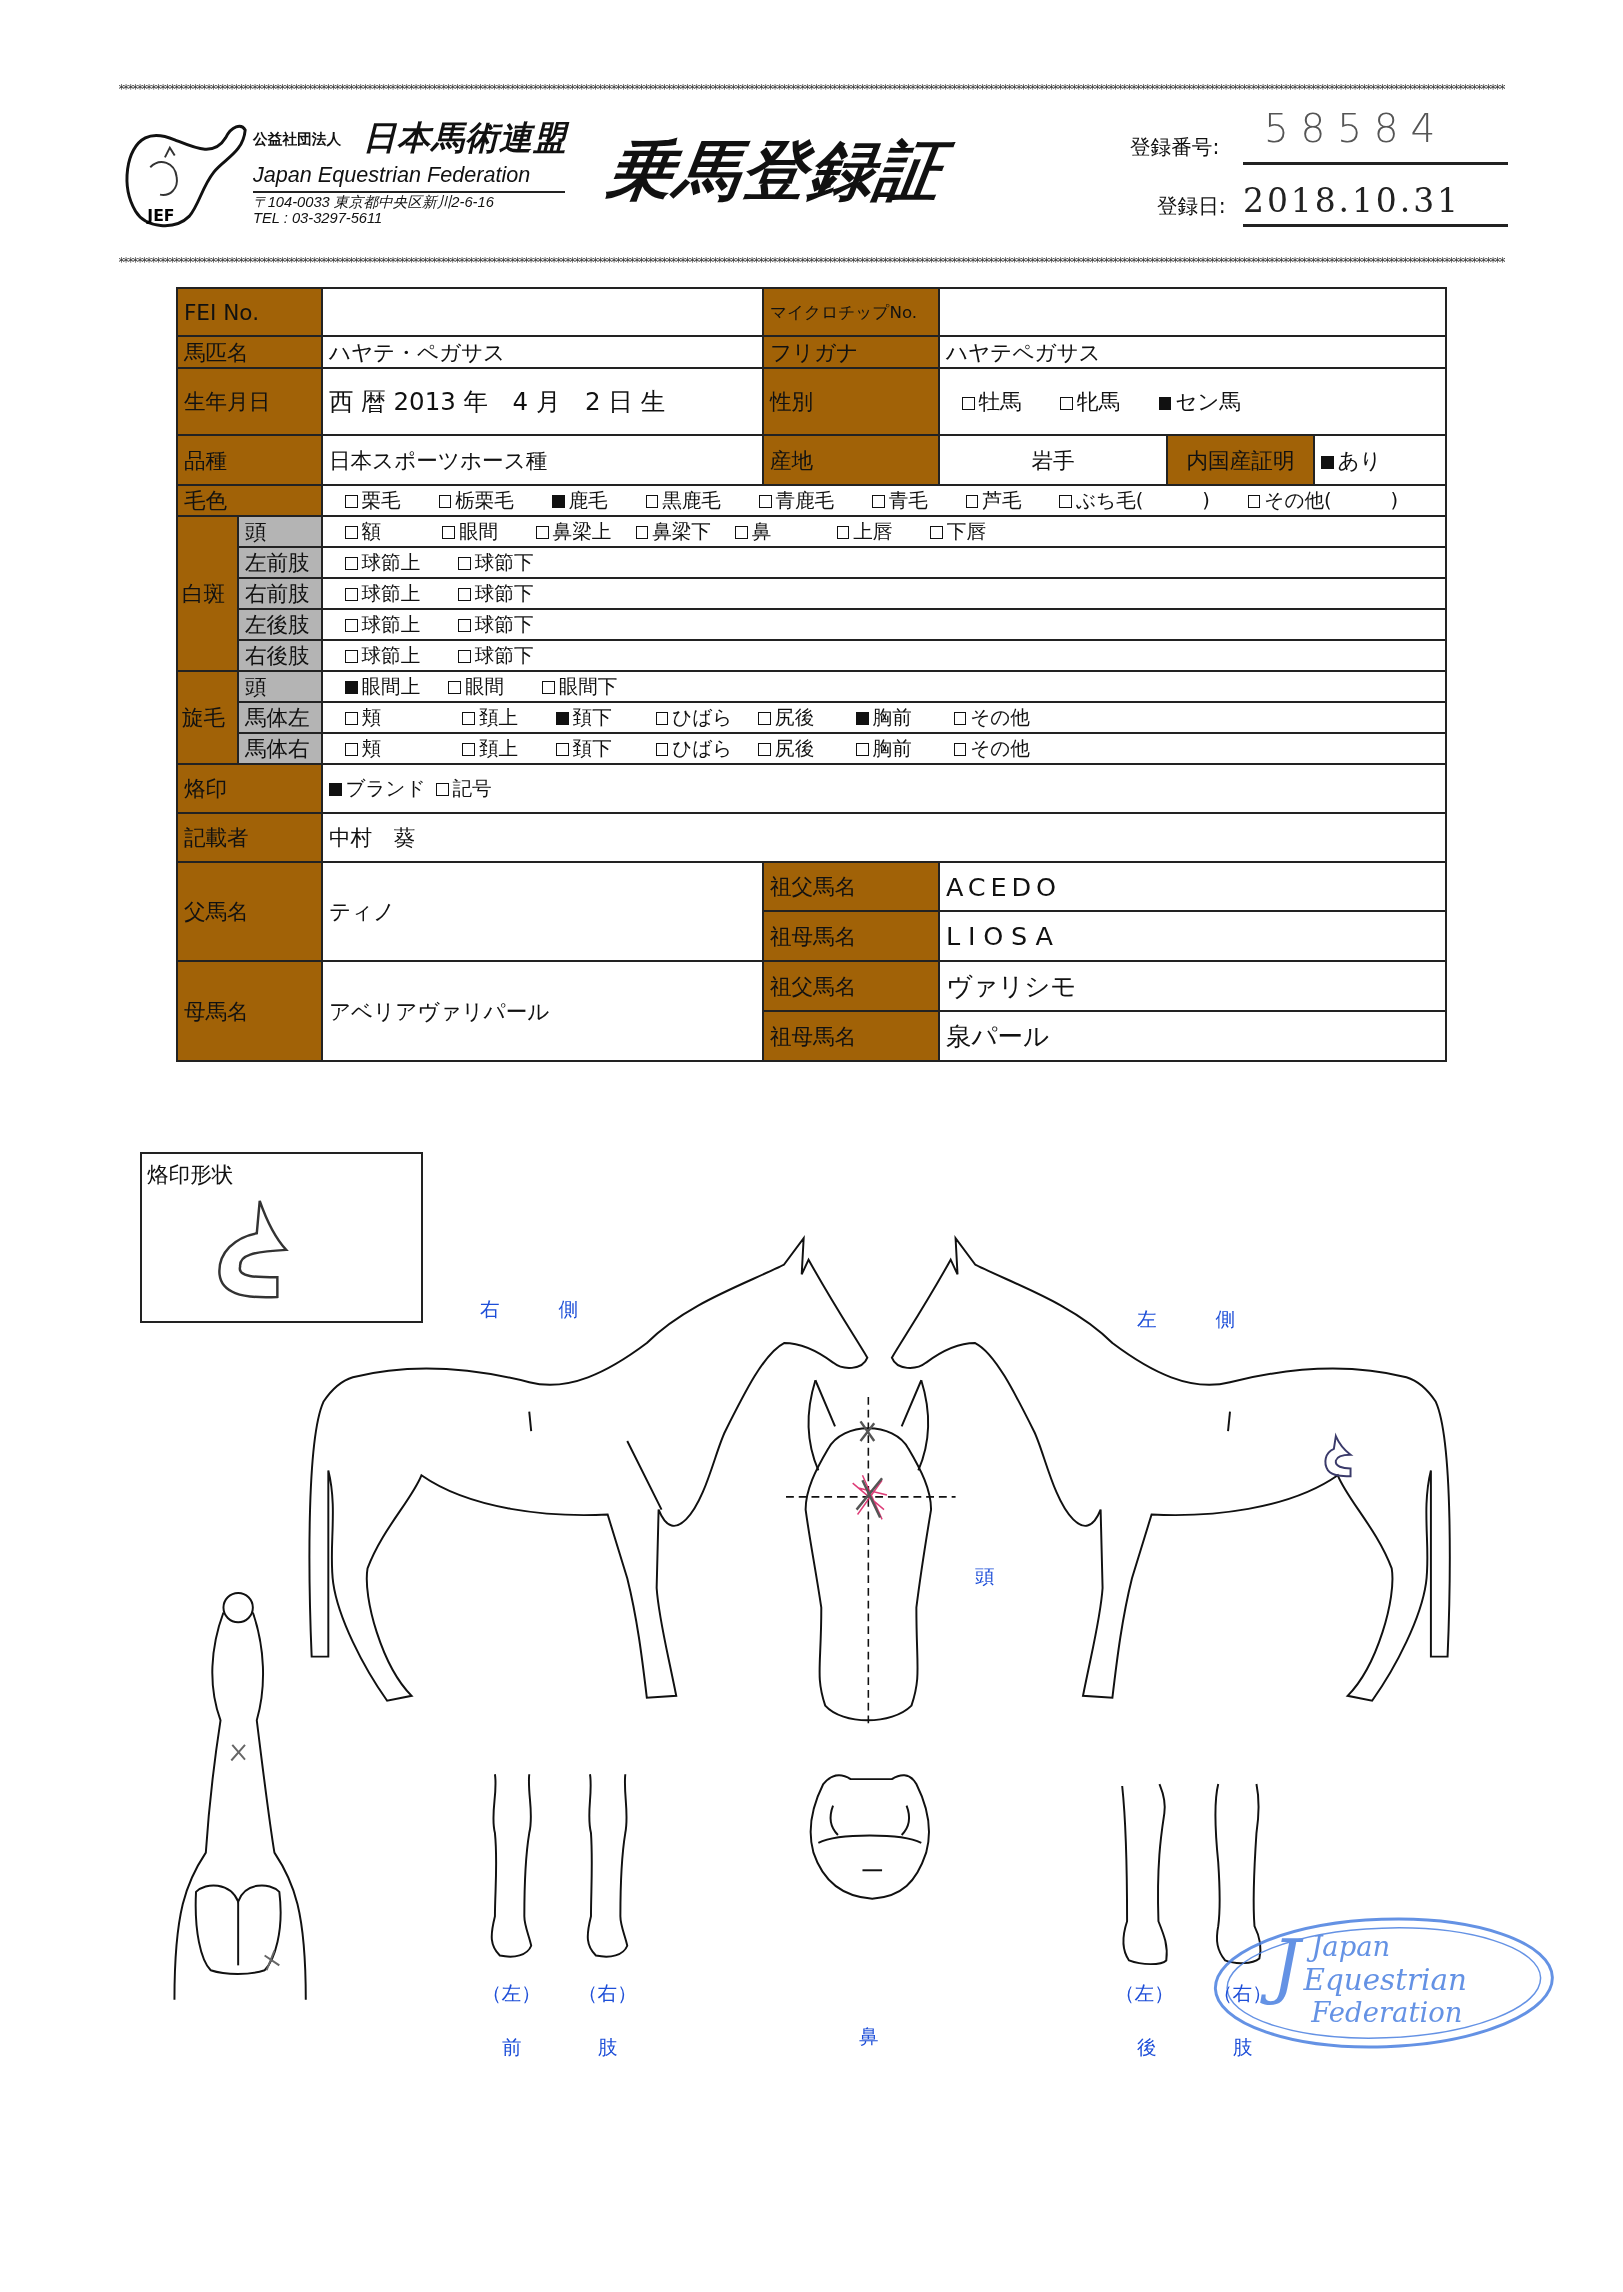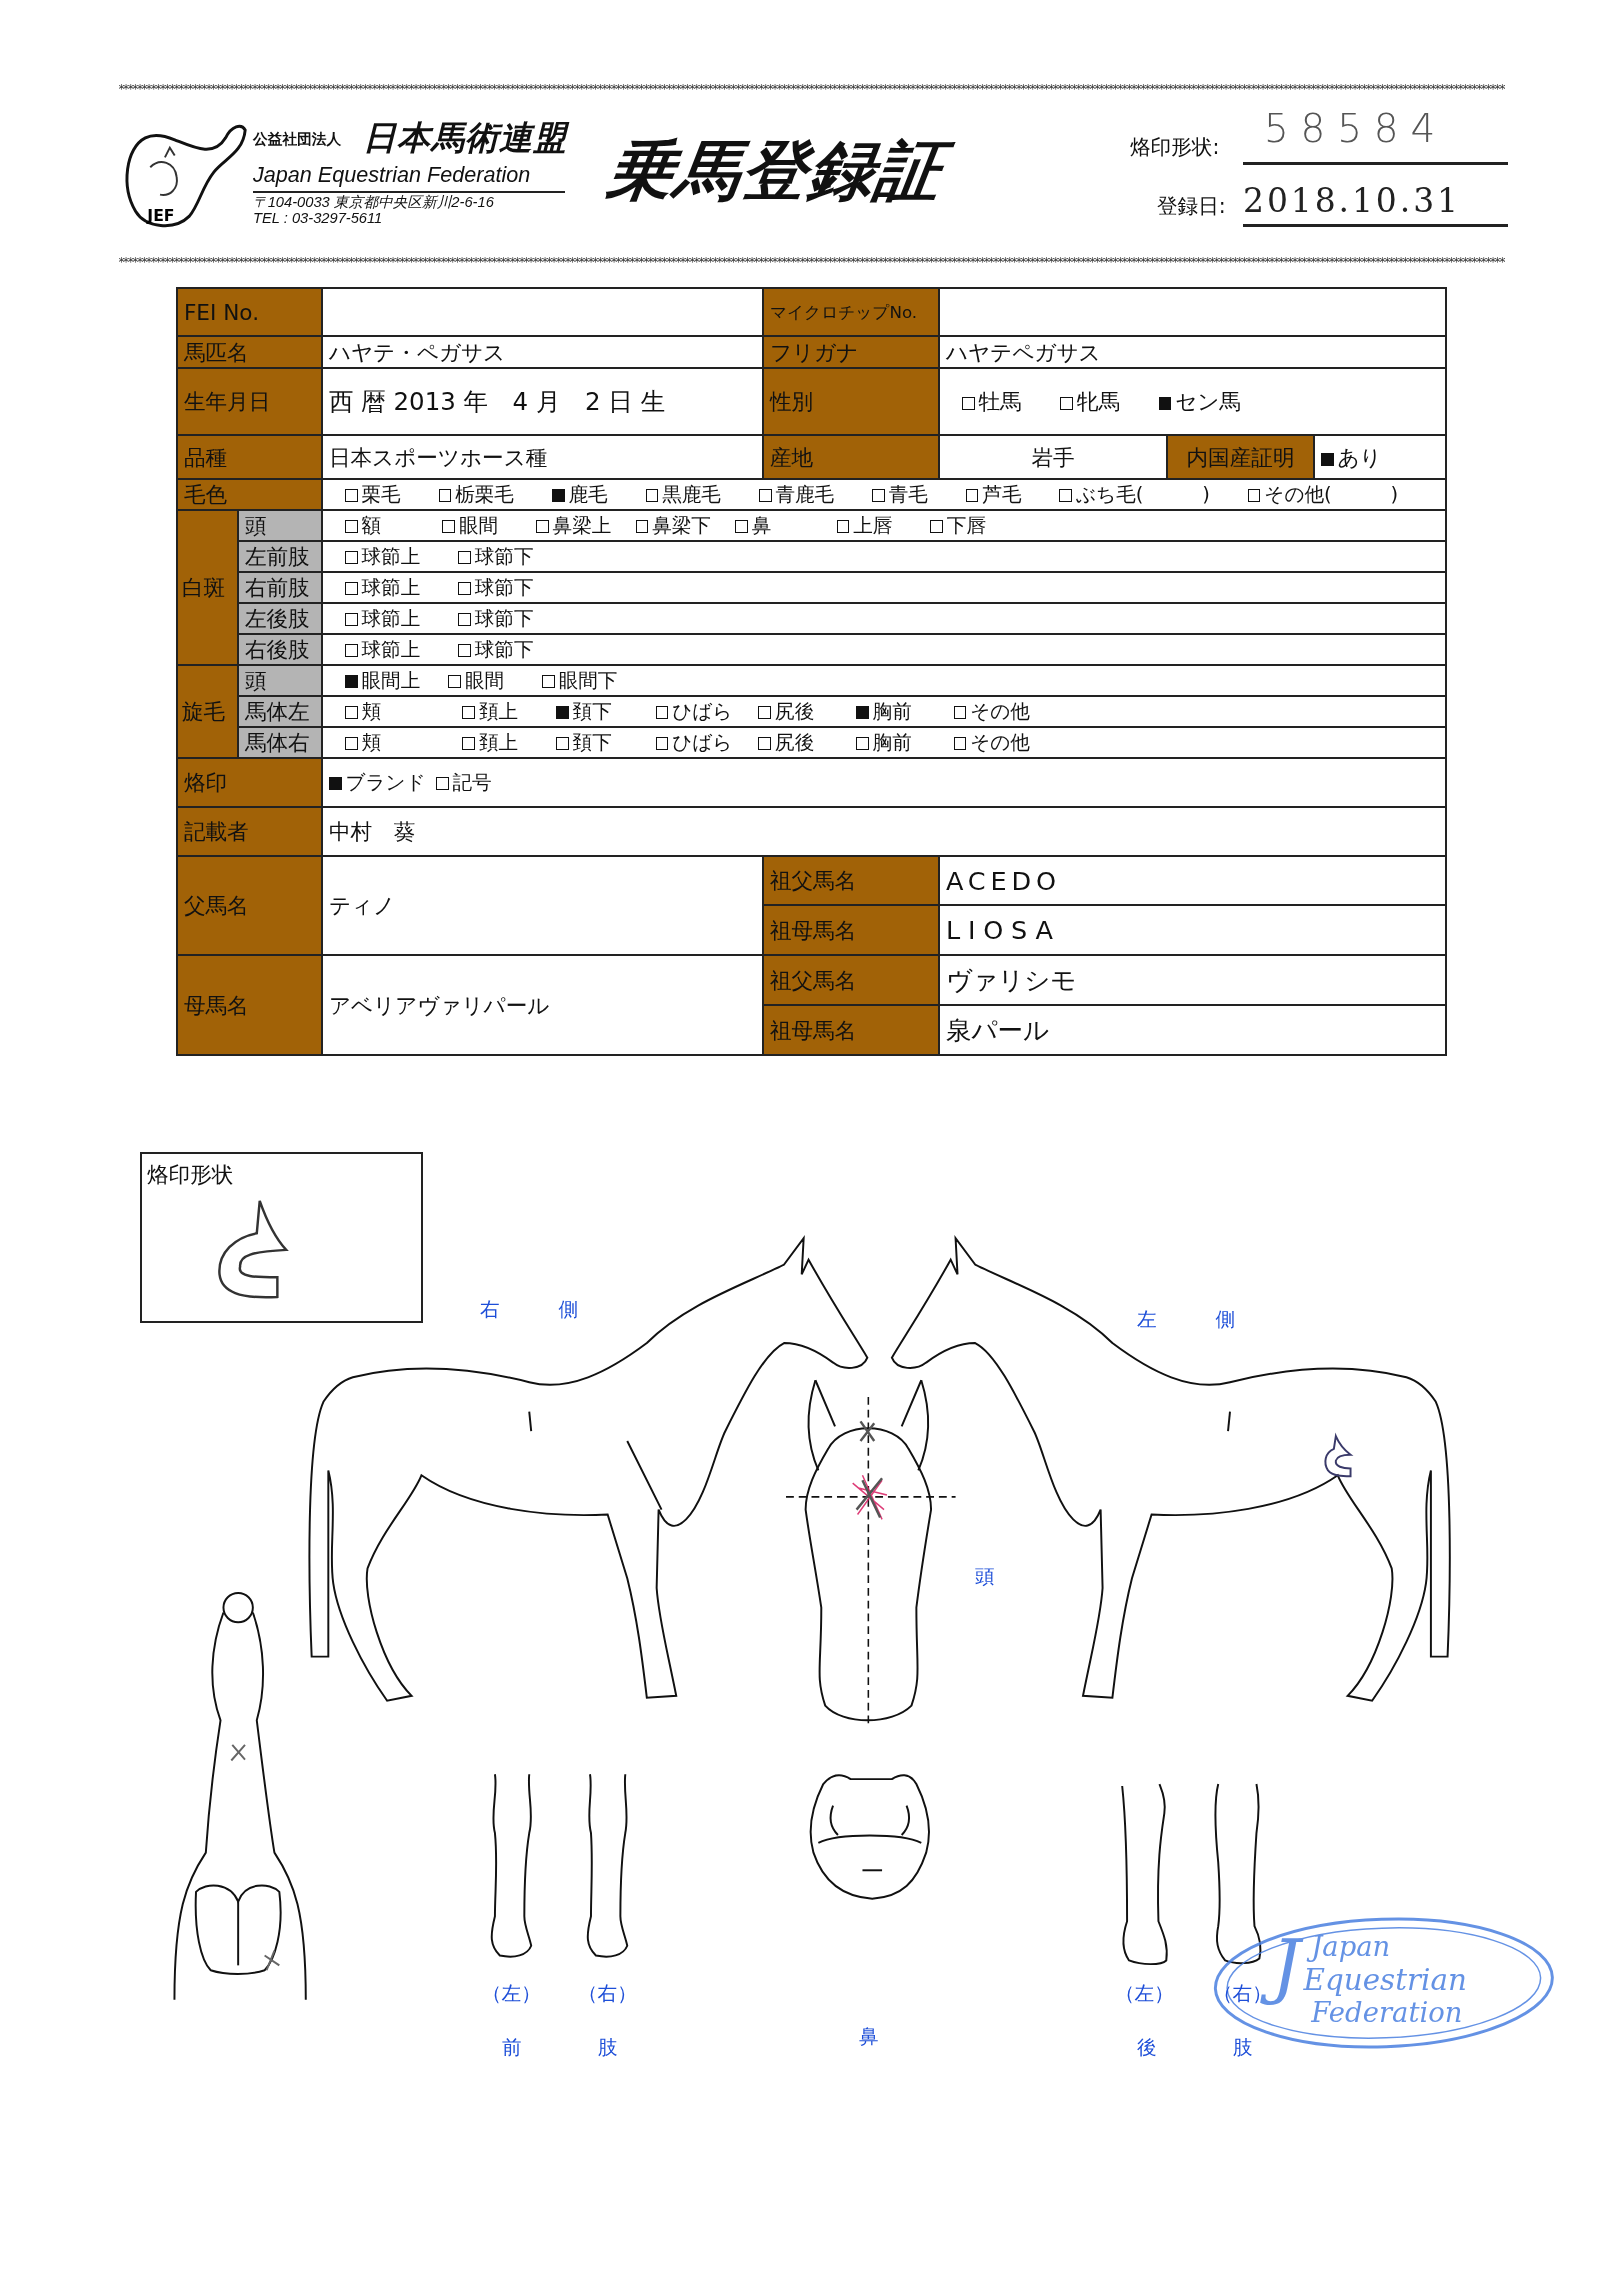--- a/index.html
+++ b/index.html
@@ -50,21 +50,21 @@
 <div class="abs org-big">日本馬術連盟</div>
 <div class="abs org-en">Japan Equestrian Federation</div>
 <div class="abs org-rule"></div>
 <div class="abs org-addr">
   <div>〒104-0033 東京都中央区新川2-6-16</div>
   <div>TEL : 03-3297-5611</div>
 </div>
 
 <div class="abs title">乗馬登録証</div>
 
-<div class="abs reg-label" style="left:1130px;top:133px">烙印形状:</div>
+<div class="abs reg-label" style="left:1130px;top:133px">登録番号:</div>
 <div class="abs reg-val" style="left:1264px;top:106px">58584</div>
 <div class="abs uline" style="left:1243px;top:162px;width:265px"></div>
 
 <div class="abs reg-label" style="left:1157px;top:192px">登録日:</div>
 <div class="abs reg-date" style="left:1243px;top:181px">2018.10.31</div>
 <div class="abs uline" style="left:1243px;top:224px;width:265px"></div>
 
 <table class="reg">
   <colgroup>
     <col style="width:61px">
@@ -91,21 +91,21 @@
   <tr style="height:67px">
     <td class="lab" colspan="2">生年月日</td>
     <td style="font-size:24.5px">西 暦 2013 年　4 月　2 日 生</td>
     <td class="lab">性別</td>
     <td colspan="3">
       <span class="opt"><span class="cb"></span><span>牡馬</span></span>
       <span class="opt"><span class="cb"></span><span>牝馬</span></span>
       <span class="opt"><span class="cb on"></span><span>セン馬</span></span>
     </td>
   </tr>
-  <tr style="height:44px">
+  <tr style="height:50px">
     <td class="lab" colspan="2">品種</td>
     <td class="big">日本スポーツホース種</td>
     <td class="lab">産地</td>
     <td class="big" style="text-align:center">岩手</td>
     <td class="lab" style="text-align:center">内国産証明</td>
     <td><span class="cb on"></span><span>あり</span></td>
   </tr>
   <tr style="height:29px">
     <td class="lab" colspan="2">毛色</td>
     <td colspan="5" style="font-size:19.6px">

